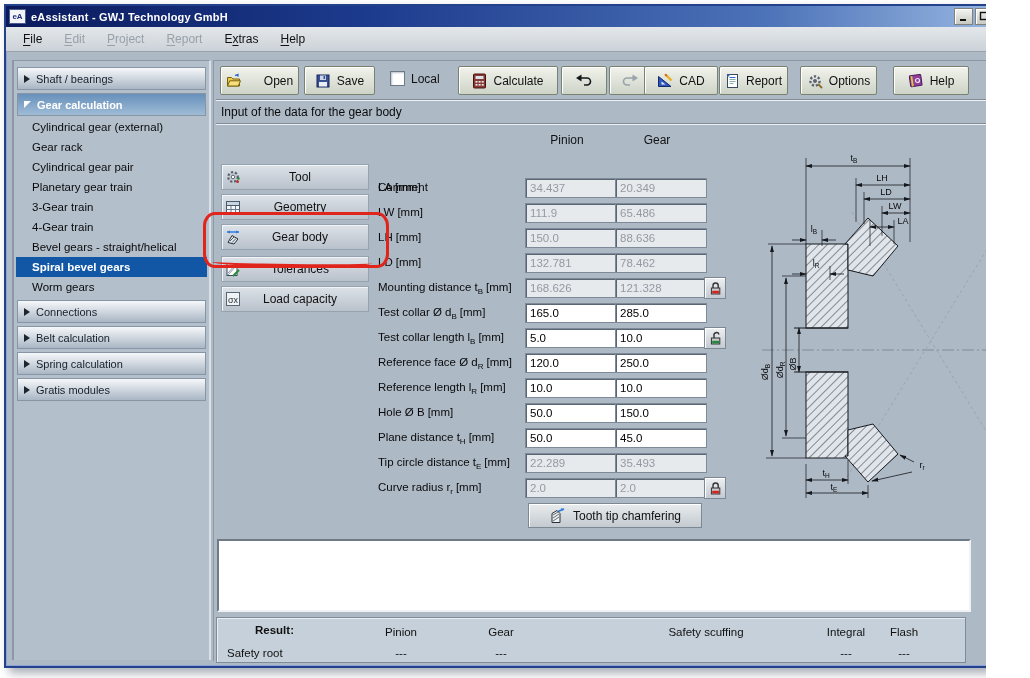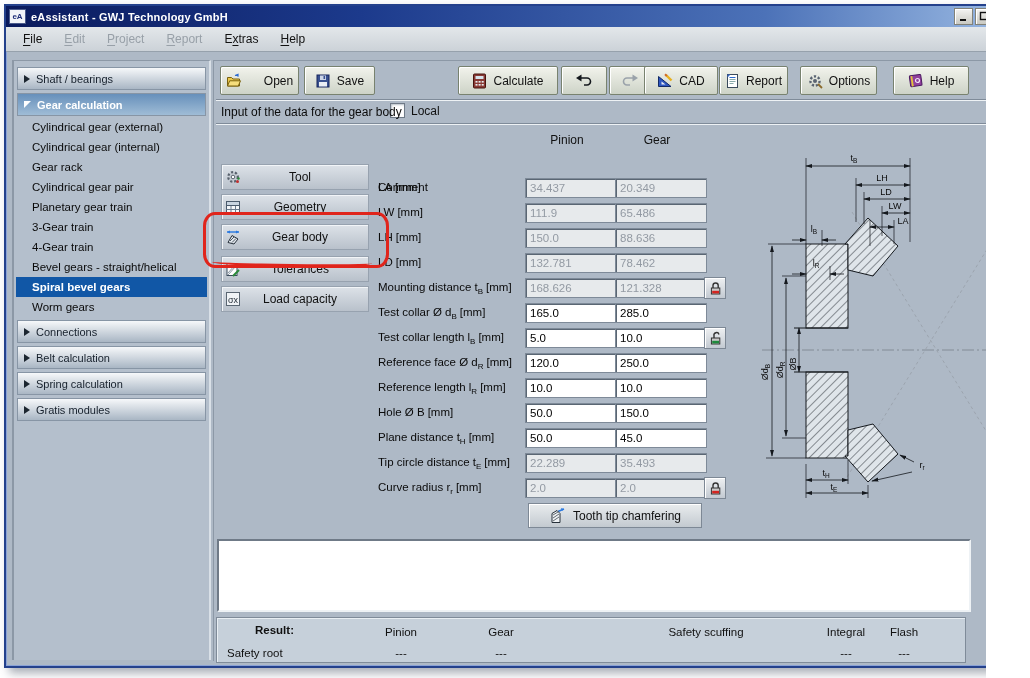--- a/index.html
+++ b/index.html
@@ -36,21 +36,21 @@
   .side-item{height:20px;line-height:20px;padding-left:16px;color:#0a0a0a;font-size:11.5px;}
   .side-item.sel{background:#1157a6;color:#fff;font-weight:bold;}
   
   .main{position:absolute;left:207px;top:54px;width:803px;height:600px;background:#aeb9c6;
         border-top:1px solid #8c98a6;border-left:1px solid #8c98a6;border-right:2px solid #5f6a76;}
   .tbtn{position:absolute;top:5px;height:27px;background:linear-gradient(#f2f3ec,#cdd3c7);
         border:1px solid #78826f;box-shadow:inset 1px 1px 0 #fff;border-radius:2px;
         display:flex;align-items:center;justify-content:center;gap:6px;font-size:12px;color:#111;}
   .tbtn svg{flex:0 0 auto;}
   .tbtn.dis{color:#9aa2aa;}
-  .checkwrap{position:absolute;top:10px;display:flex;align-items:center;gap:6px;font-size:12px;margin-top:32px;}
+  .checkwrap{position:absolute;top:10px;display:flex;align-items:center;gap:6px;font-size:12px;}
   .checkbox{width:13px;height:13px;background:#fff;border:1px solid #6f7a87;box-shadow:inset 1px 1px 2px #b8c0c8;}
   .sep1{position:absolute;left:2px;right:4px;height:0;border-top:1px solid #7f8b99;border-bottom:1px solid #eef2f5;}
   .subtitle{position:absolute;left:7px;top:44px;font-size:12px;color:#0a0a0a;}
   
   .navbtn{position:absolute;left:7px;width:146px;height:24px;background:linear-gradient(#dde2e8,#b9c1cb);
           border:1px solid #97a2af;box-shadow:inset 1px 1px 0 #f2f5f8;display:flex;align-items:center;font-size:12px;}
   .navbtn .nicon{width:22px;display:flex;justify-content:center;}
   .navbtn .nlabel{flex:1;text-align:center;padding-right:12px;}
   
   .annotation{position:absolute;left:197px;top:206px;width:180px;height:50px;border:3px solid #e0251c;
@@ -133,21 +133,20 @@
   <div class="sidebar">
     <div class="side-h">
           <span class="tri-c"></span>
           <span>Shaft / bearings</span>
         </div>
     <div class="side-h exp">
           <span class="tri-e"></span>
           <span>Gear calculation</span>
         </div>
     <div class="side-item">Cylindrical gear (external)</div>
-    <div class="side-item">Cylindrical gear (internal)</div>
     <div class="side-item">Gear rack</div>
     <div class="side-item">Cylindrical gear pair</div>
     <div class="side-item">Planetary gear train</div>
     <div class="side-item">3-Gear train</div>
     <div class="side-item">4-Gear train</div>
     <div class="side-item">Bevel gears - straight/helical</div>
     <div class="side-item sel">Spiral bevel gears</div>
     <div class="side-item">Worm gears</div>
     <div class="side-h">
           <span class="tri-c"></span>

